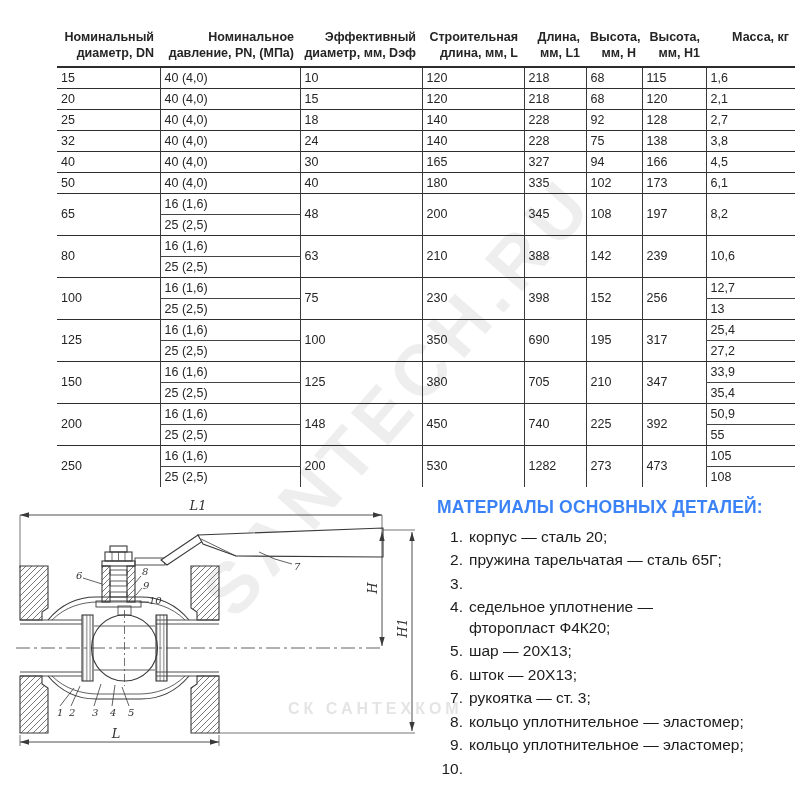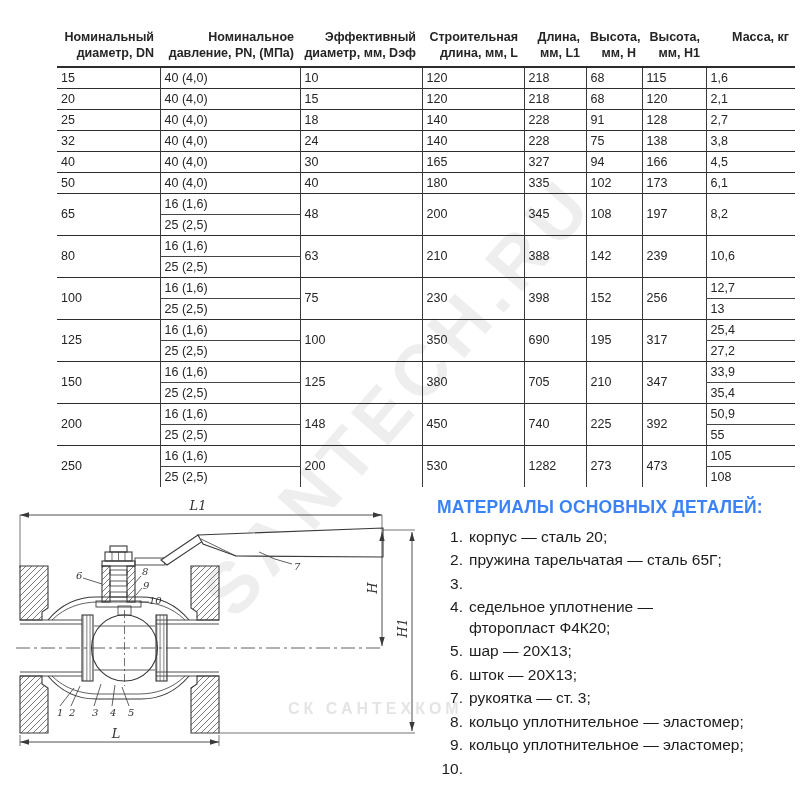--- a/index.html
+++ b/index.html
@@ -102,21 +102,21 @@
           <td class="c5">68</td>
           <td class="c6">120</td>
           <td class="c7">2,1</td>
         </tr>
         <tr class="major">
           <td class="c0">25</td>
           <td class="c1">40 (4,0)</td>
           <td class="c2">18</td>
           <td class="c3">140</td>
           <td class="c4">228</td>
-          <td class="c5">91</td>
+          <td class="c5">92</td>
           <td class="c6">128</td>
           <td class="c7">2,7</td>
         </tr>
         <tr class="major">
           <td class="c0">32</td>
           <td class="c1">40 (4,0)</td>
           <td class="c2">24</td>
           <td class="c3">140</td>
           <td class="c4">228</td>
           <td class="c5">75</td>

